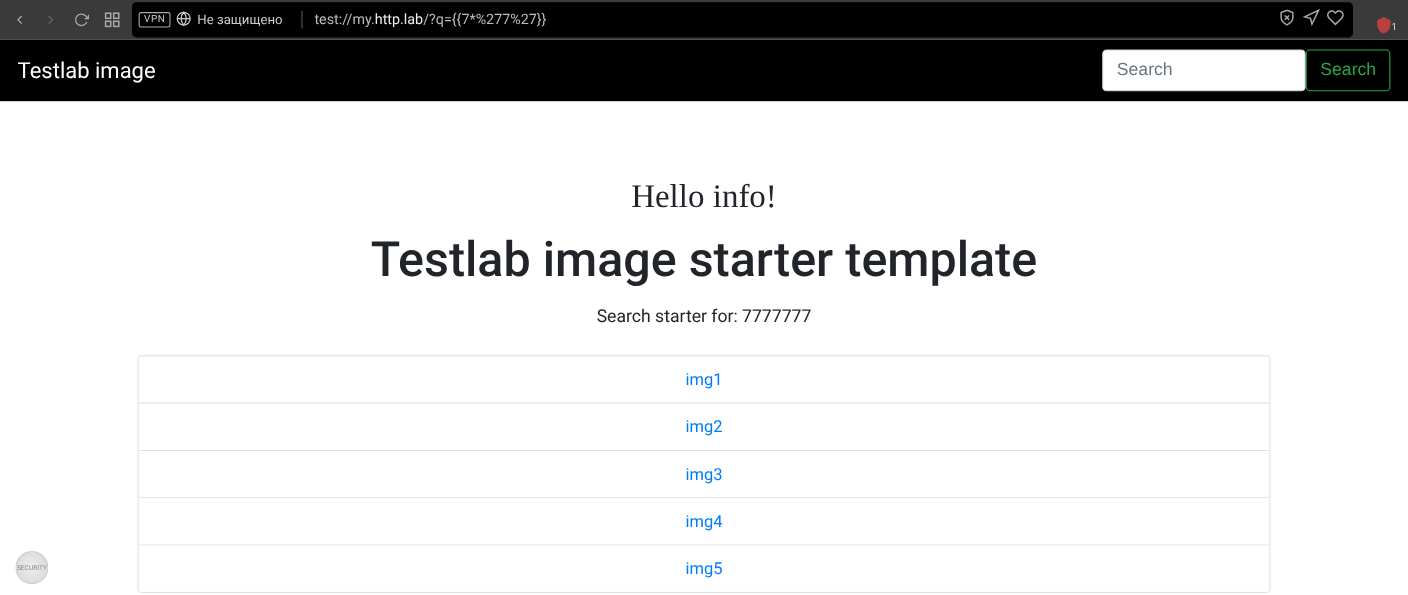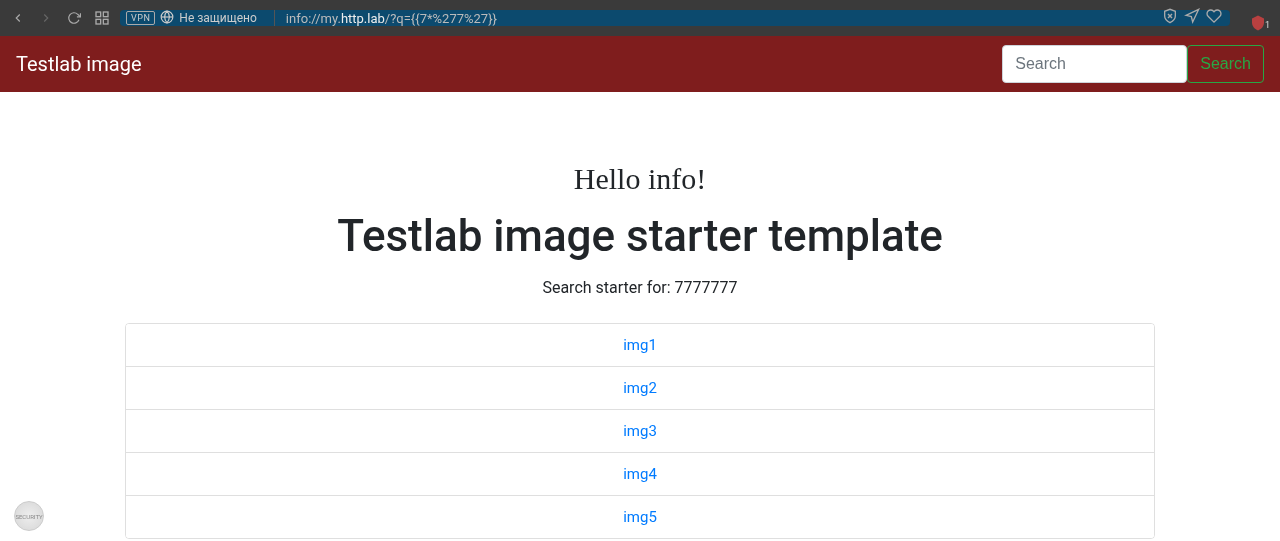--- a/index.html
+++ b/index.html
@@ -37,22 +37,22 @@
     .security-area {
       display: flex;
       align-items: center;
       gap: 5px;
       padding: 0 6px;
       color: #ccc;
       font-size: 12px;
     }
     .addr-wrap {
       flex: 1;
-      background: #0c4a6e;
-      height: 16px;
+      background: #000000;
+      height: 32px;
       border-radius: 4px;
       display: flex;
       align-items: center;
       padding: 0 4px 0 0;
       gap: 7px;
     }
     .addr-divider {
       width: 1px; height: 16px; background: #555; margin: 0 4px;
     }
     .url-text {
@@ -74,21 +74,21 @@
       display: flex; align-items: flex-end; justify-content: center;
       position: relative;
     }
     .menu-badge {
       position: absolute; bottom: 2px; right: 2px;
       font-size: 9px; color: #ddd;
     }
 
     
     .navbar {
-      background: #7f1d1d;
+      background: #000000;
       height: 56px;
       display: flex;
       align-items: center;
       padding: 0 16px;
       justify-content: space-between;
     }
     .brand {
       color: #fff;
       font-size: 20px;
       font-weight: 400;
@@ -208,21 +208,21 @@
         <svg viewBox="0 0 24 24" width="14" height="14" fill="none" stroke="#ccc" stroke-width="2">
             <circle cx="12" cy="12" r="10"></circle>
             <line x1="2" y1="12" x2="22" y2="12"></line>
             <path d="M12 2a15.3 15.3 0 0 1 4 10 15.3 15.3 0 0 1-4 10 15.3 15.3 0 0 1-4-10 15.3 15.3 0 0 1 4-10z"></path>
           </svg>
       </span>
       <span>Не защищено</span>
     </div>
     <div class="addr-divider"></div>
     <div class="url-text">
-      <span>info://my.</span><span class="domain">http.lab</span><span>/?q={{7*%277%27}}</span>
+      <span>test://my.</span><span class="domain">http.lab</span><span>/?q={{7*%277%27}}</span>
     </div>
     <div class="addr-right-icons">
       <span>
         <svg viewBox="0 0 24 24" width="16" height="16" fill="none" stroke="#aaa" stroke-width="2">
             <path d="M12 22s8-4 8-10V5l-8-3-8 3v7c0 6 8 10 8 10z"></path>
             <line x1="9" y1="9" x2="15" y2="15"></line>
             <line x1="15" y1="9" x2="9" y2="15"></line>
           </svg>
       </span>
       <span>

